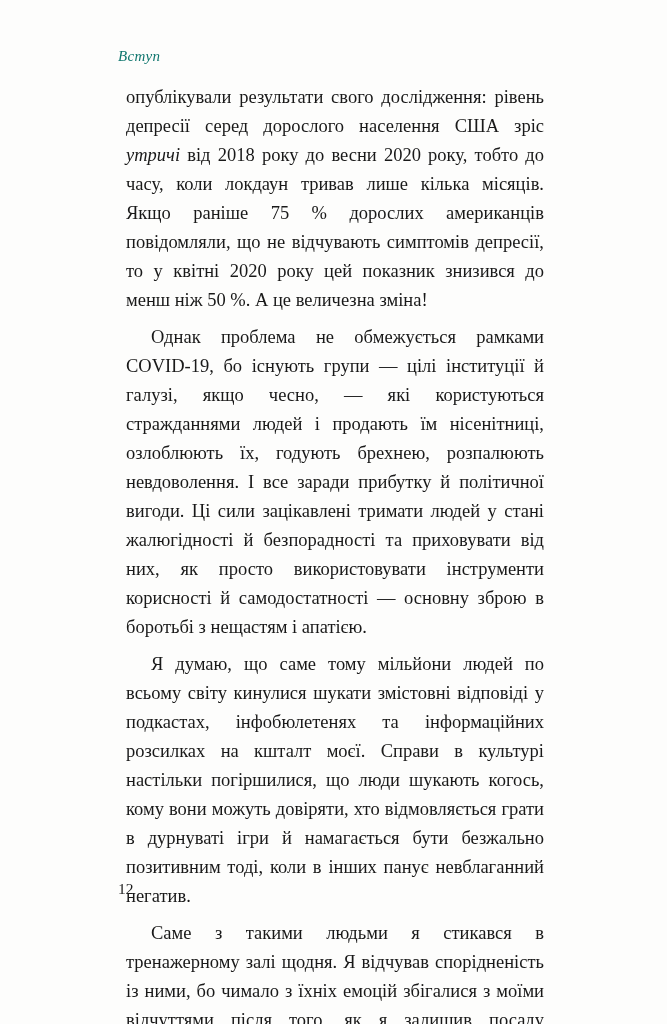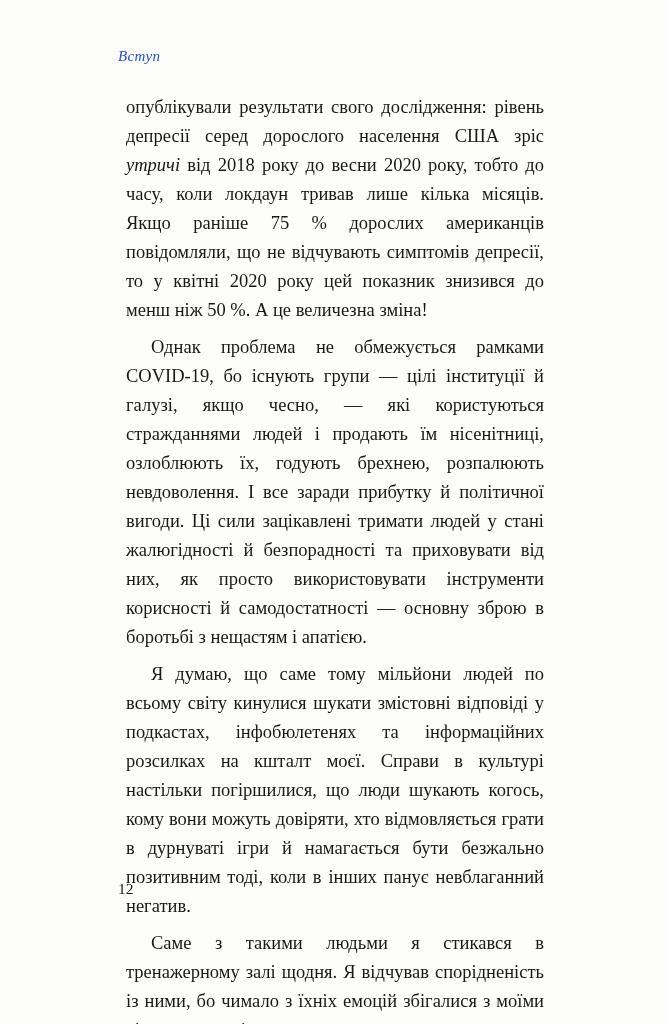--- a/index.html
+++ b/index.html
@@ -19,22 +19,22 @@
   .content {
     position: absolute;
     left: 118px;
     top: 48px;
     width: 434px;
   }
   .running-header {
     font-style: italic;
     font-size: 15px;
     letter-spacing: 0.4px;
-    color: #1d4ed8;
-    margin-bottom: 28px;
+    color: #0f766e;
+    margin-bottom: 18px;
   }
   .body-text p {
     margin: 8px;
     font-size: 18.5px;
     line-height: 29px;
     text-align: justify;
     text-justify: inter-word;
   }
   .body-text p.indent {
     text-indent: 25px;

